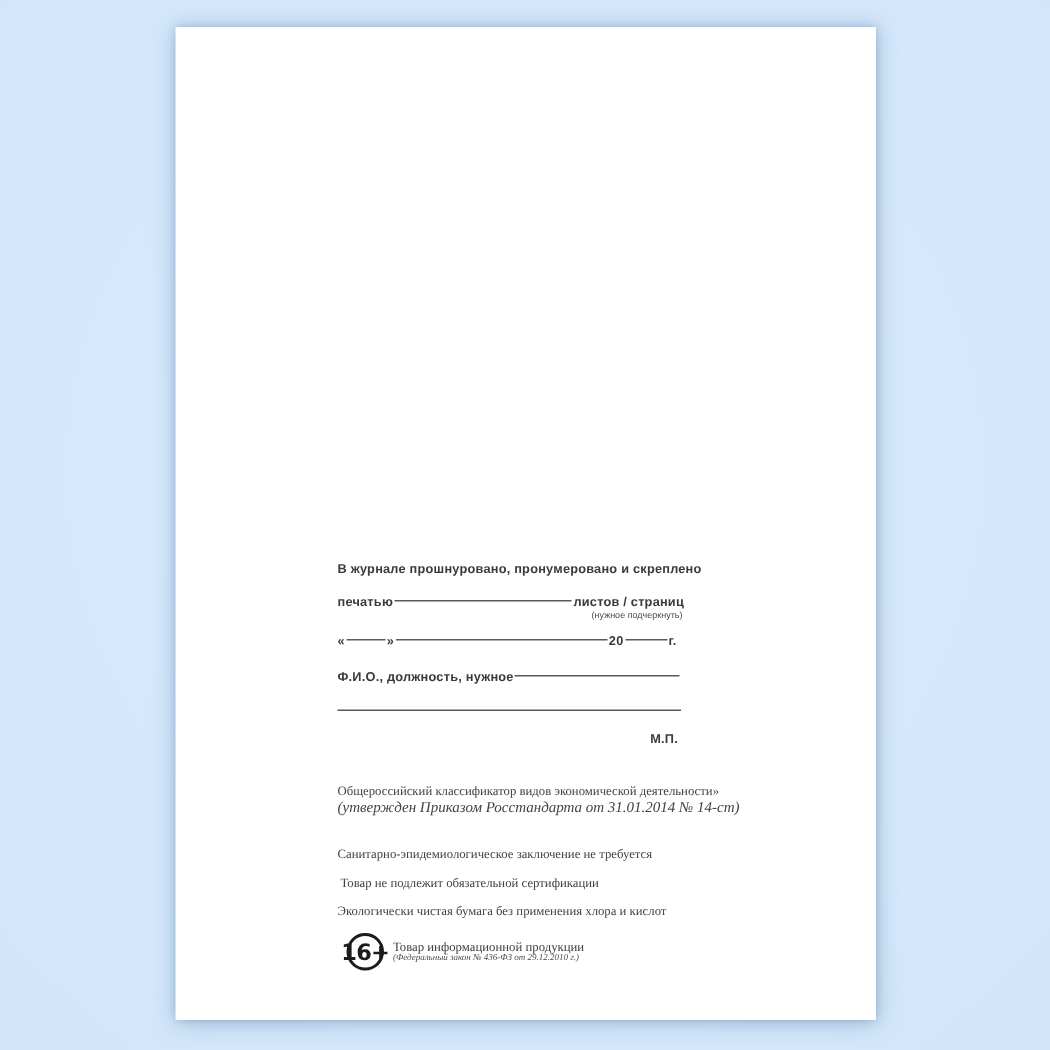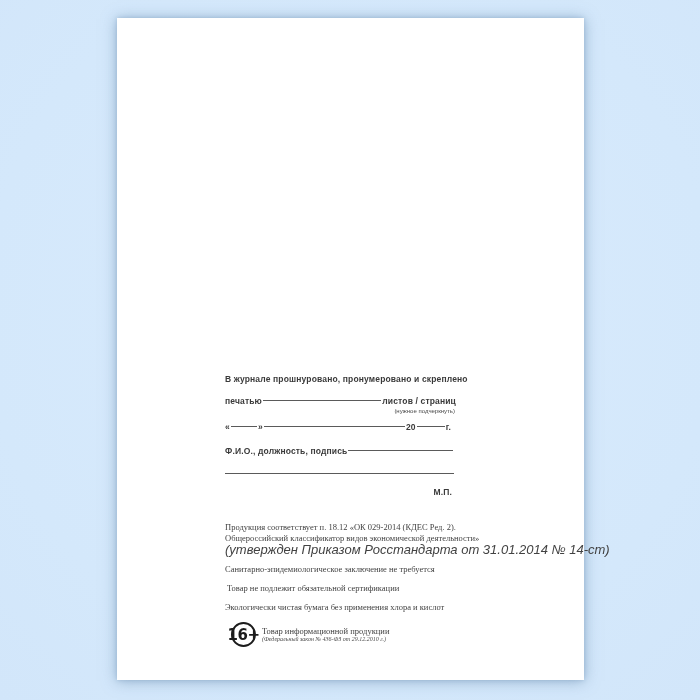--- a/index.html
+++ b/index.html
@@ -30,23 +30,23 @@
     letter-spacing: 0.15px;
     white-space: nowrap;
   }
   .serif-line {
     font-family: "Liberation Serif", serif;
     font-size: 8.5px;
     color: #424242;
     white-space: nowrap;
   }
   .serif-italic {
-    font-family: Liberation Sans, sans-serif;
+    font-family: Liberation Serif, serif;
     font-style: italic;
-    font-size: 13px;
+    font-size: 10px;
     color: #424242;
     white-space: nowrap;
   }
   .tiny-note {
     font-family: "Liberation Sans", sans-serif;
     font-size: 6px;
     color: #4a4a4a;
     white-space: nowrap;
   }
   .flex-row {
@@ -109,30 +109,29 @@
       <span class="bold-line">«</span>
       <span class="fill" style="width:26px;"></span>
       <span class="bold-line">»</span>
       <span class="fill grow"></span>
       <span class="bold-line">20</span>
       <span class="fill" style="width:28px;"></span>
       <span class="bold-line">г.</span>
     </div>
 
     <div class="abs flex-row" style="left:108px; top:428px; width:229px;">
-      <span class="bold-line">Ф.И.О., должность, подпись</span>
+      <span class="bold-line">Ф.И.О., должность, нужное</span>
       <span class="fill grow"></span>
     </div>
 
     <div class="abs rule-line" style="left:108px; top:449px; width:229px; height:6px;"></div>
 
     <div class="abs bold-line" style="top:469px; right:132px;">М.П.</div>
 
     <div class="abs" style="left:108px; top:504px; line-height:11px;">
-      <div class="serif-line">Продукция соответствует п. 18.12 «ОК 029-2014 (КДЕС Ред. 2).</div>
       <div class="serif-line">Общероссийский классификатор видов экономической деятельности»</div>
       <div class="serif-italic">(утвержден Приказом Росстандарта от 31.01.2014 № 14-ст)</div>
     </div>
 
     <div class="abs serif-line" style="left:108px; top:546px;">Санитарно-эпидемиологическое заключение не требуется</div>
 
     <div class="abs serif-line" style="left:110px; top:565px;">Товар не подлежит обязательной сертификации</div>
 
     <div class="abs serif-line" style="left:108px; top:584px;">Экологически чистая бумага без применения хлора и кислот</div>
 

